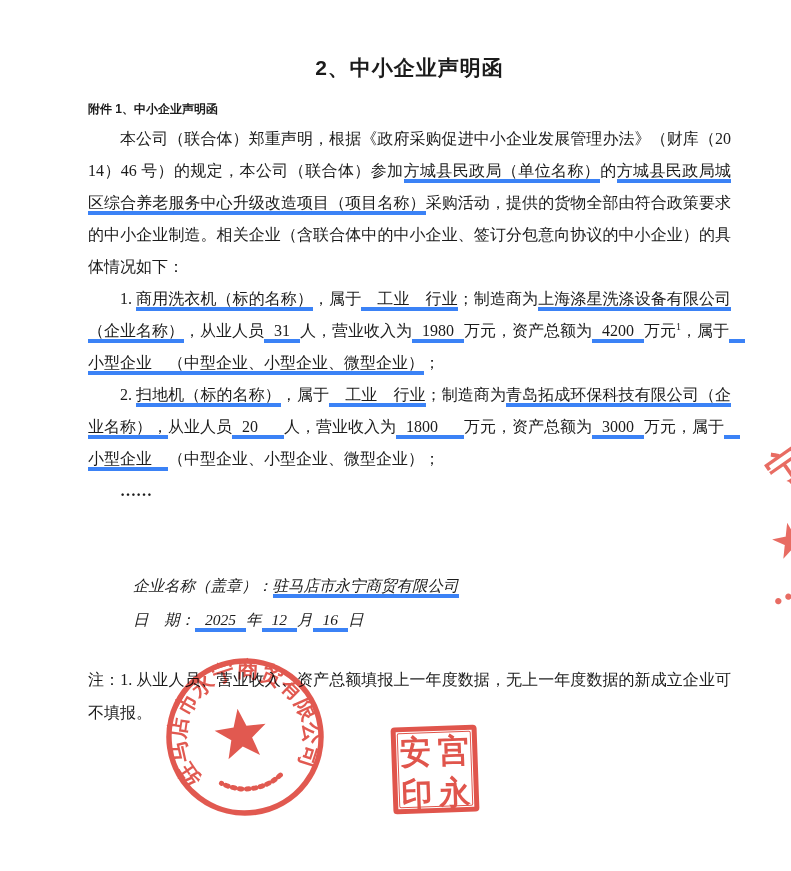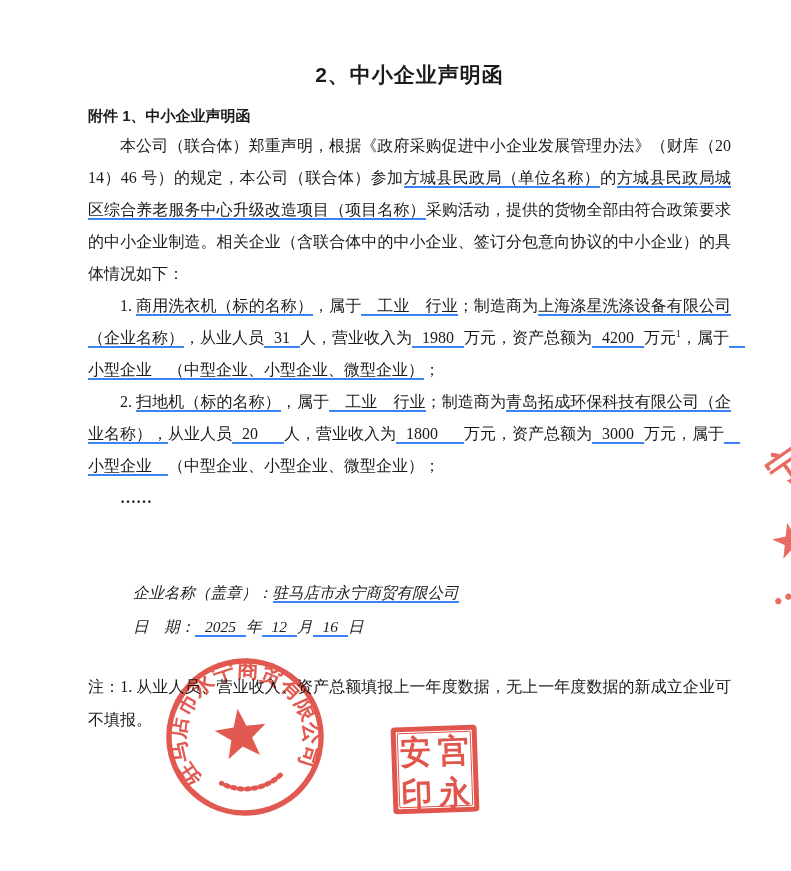--- a/index.html
+++ b/index.html
@@ -2,37 +2,37 @@
 <html><head>
 <meta charset="utf-8">
 <style>
   html,body { margin:0; padding:0; background:#888; }
   .page {
     position:relative; width:791px; height:871px; margin:0 auto;
     background:#ffffff; overflow:hidden;
     font-family:"Liberation Serif","DejaVu Serif",serif;
     color:#1b1b1b;
   }
-  .doc { position:absolute; left:88px; top:60px; width:643px; }
+  .doc { position:absolute; left:88px; top:53px; width:643px; }
   .title {
     font-family:"Liberation Sans","DejaVu Sans",sans-serif;
     font-size:21px; font-weight:700; text-align:center;
     line-height:30px; margin:0 0 14px 0; letter-spacing:1px;
   }
   .attach {
     font-family:"Liberation Sans","DejaVu Sans",sans-serif;
-    font-size:15px; font-weight:700; line-height:24px; margin:0 0 2px 0;
+    font-size:12px; font-weight:700; line-height:24px; margin:0 0 2px 0;
   }
   p.body {
     font-size:16px; line-height:32px; text-align:justify;
     margin:0; word-break:break-all;
   }
   .indent { text-indent:2em; }
   .ellipsis { font-weight:700; line-height:26px; }
-  .u { border-bottom:2px solid #3b82f6; }
+  .u { border-bottom:4px solid #3b82f6; }
   .pad { padding:0 10px; }
   sup { font-size:10px; line-height:0; }
   .sig-block { margin-top:62px; padding-left:45px; font-size:15.5px; line-height:34px; }
   .sig-line { margin:0;font-style:italic; }
   .note { margin-top:26px; font-size:16px; line-height:33px; text-align:justify; word-break:break-all; }
 
   
   .stamp { position:absolute; mix-blend-mode:multiply; pointer-events:none; }
   #company-seal { left:163px; top:655px; width:164px; height:164px; opacity:.88; }
   #personal-seal {

